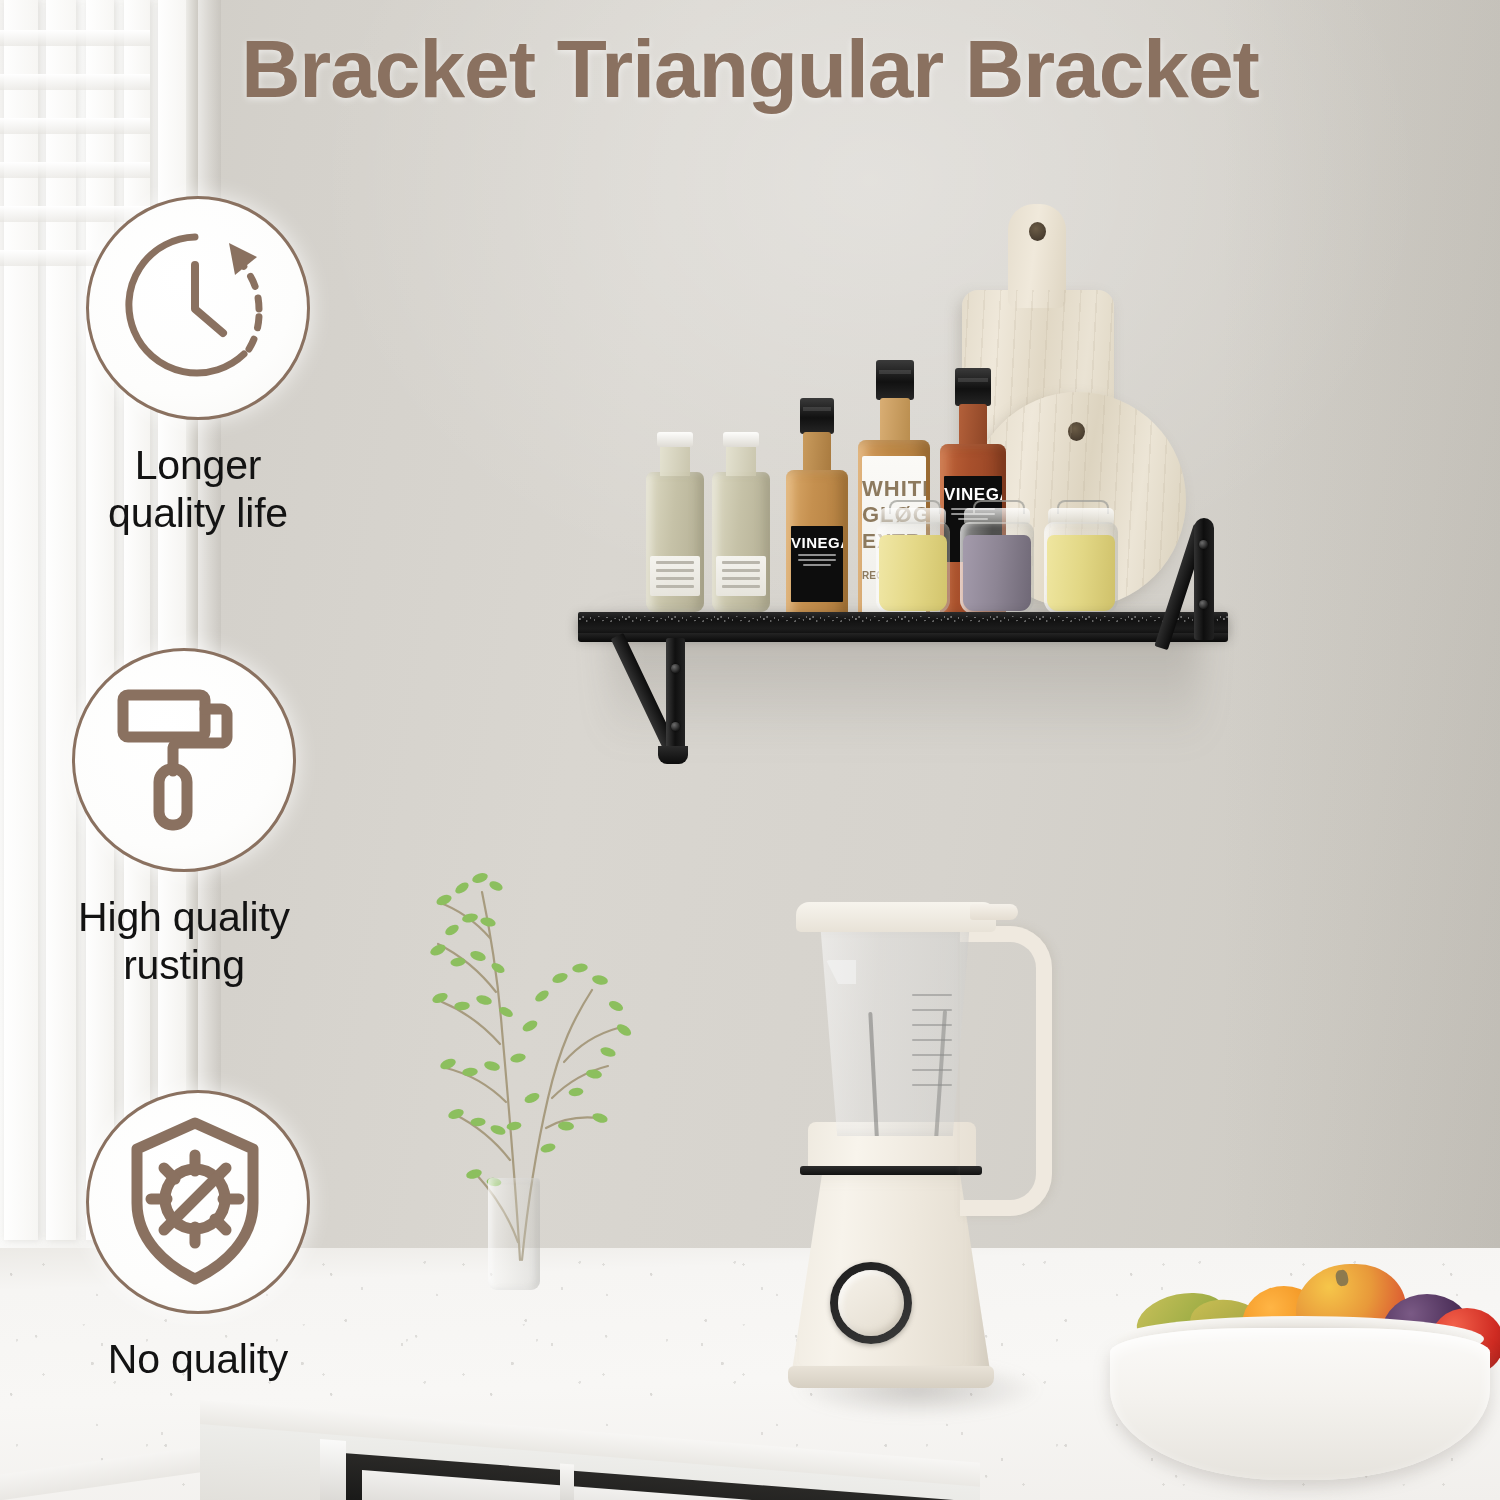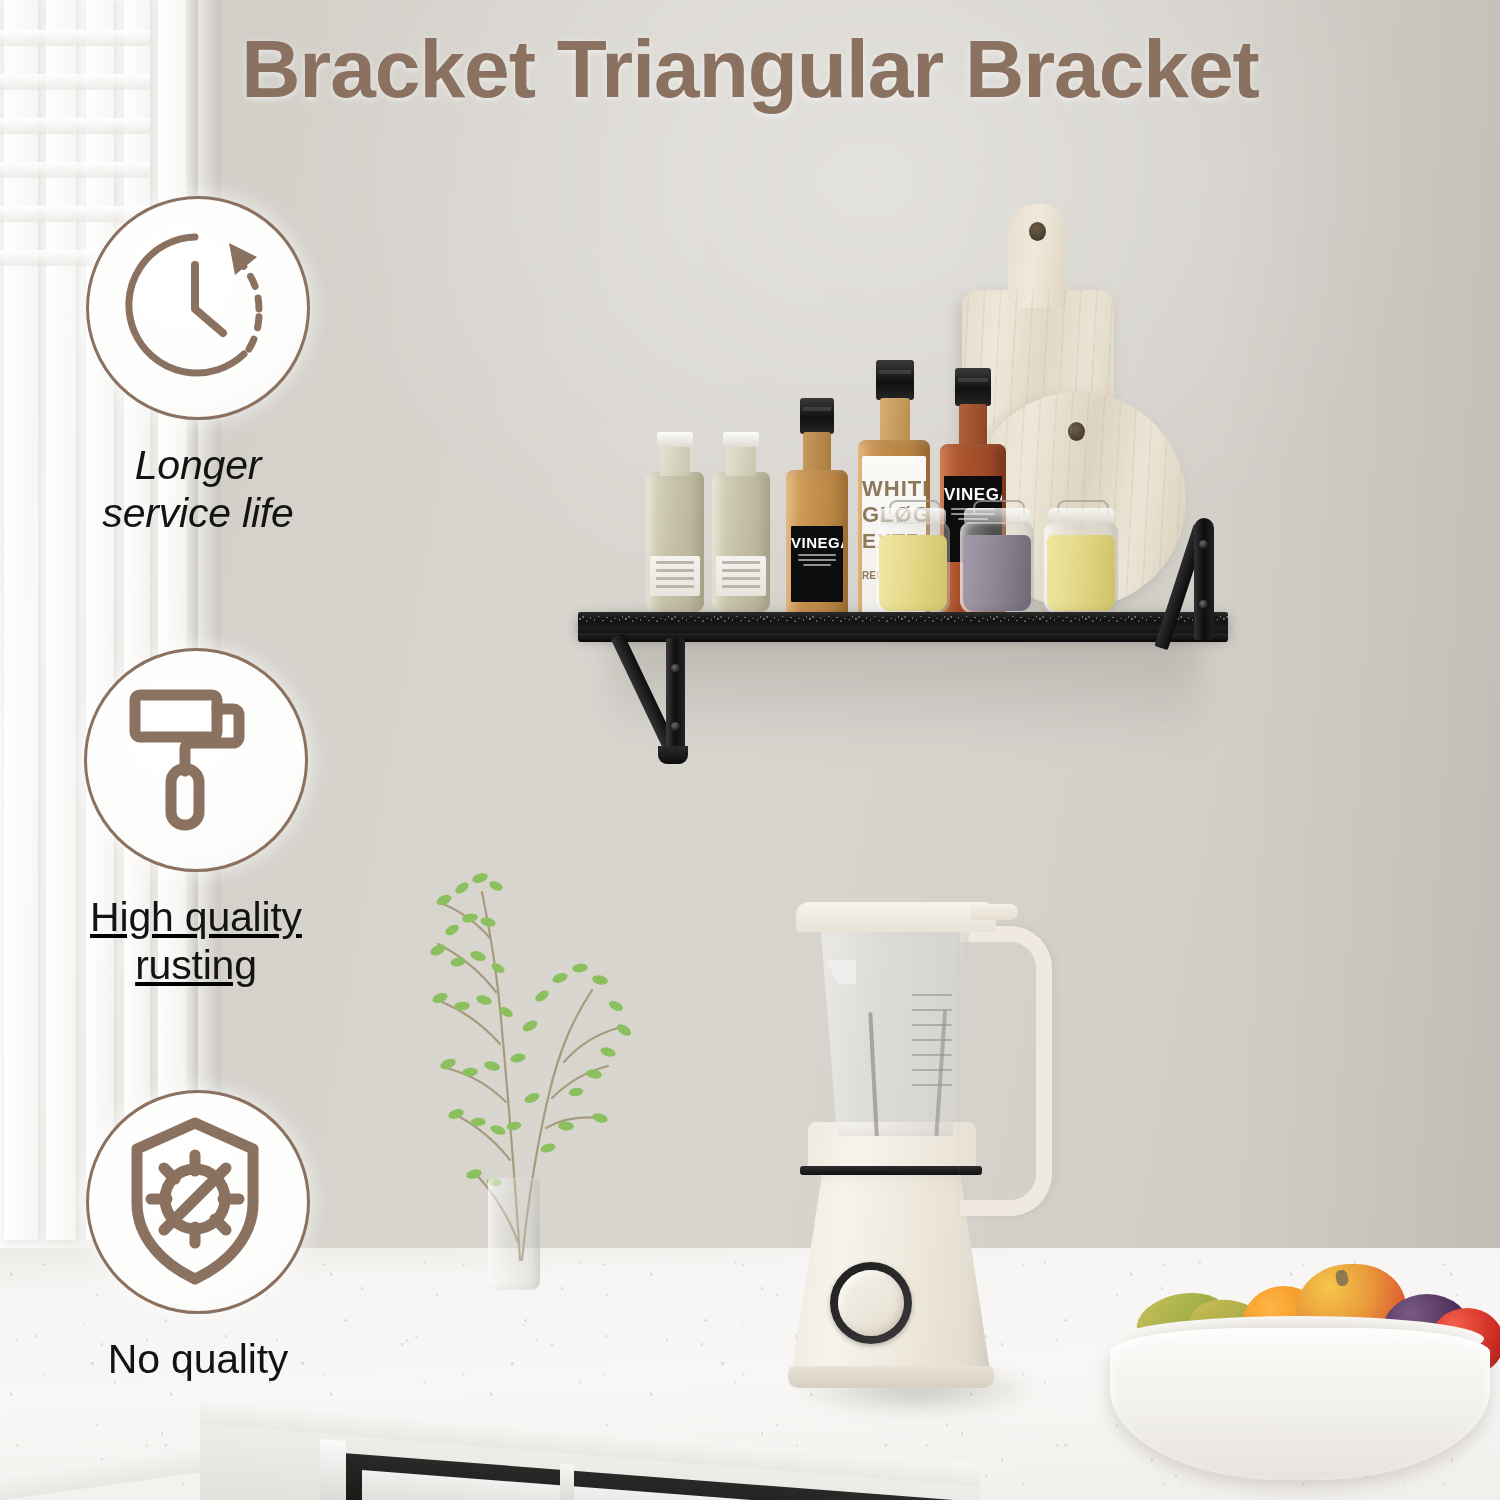--- a/index.html
+++ b/index.html
@@ -636,37 +636,37 @@
     <div class="fruit" style="left:96px;top:80px;width:76px;height:64px;background:radial-gradient(circle at 32% 26%,#f5a03a,#e2432c 58%,#ab2018);"></div>
     <div class="fruit" style="left:160px;top:86px;width:80px;height:70px;background:radial-gradient(circle at 32% 26%,#b6e04e,#6fb22f 62%,#4d8a22);"></div>
     <div class="fruit" style="left:236px;top:90px;width:72px;height:62px;background:radial-gradient(circle at 32% 26%,#f4e852,#ddd127 62%,#b5a81c);"></div>
     <div class="fruit" style="left:296px;top:96px;width:66px;height:56px;background:radial-gradient(circle at 32% 26%,#6d4f7c,#3f2750 62%,#281738);"></div>
     <div class="bowl-rim"></div>
     <div class="bowl-body"></div>
   </div>
 
   <div class="title">Bracket Triangular Bracket</div>
 
-  <div class="feature" style="left:58px;top:196px;font-style:italic;">
+  <div class="feature" style="left:58px;top:196px;">
     <div class="circle">
       <svg width="212" height="212" viewBox="0 0 212 212">
         <path d="M106 38 A68 68 0 1 0 155 155" fill="none" stroke="#8a7160" stroke-width="7" stroke-linecap="round"></path>
         <path d="M160 150 A68 68 0 0 0 170 112" fill="none" stroke="#8a7160" stroke-width="7" stroke-linecap="round" stroke-dasharray="11 12"></path>
         <path d="M170 110 A68 68 0 0 0 150 62" fill="none" stroke="#8a7160" stroke-width="7" stroke-linecap="round" stroke-dasharray="11 12"></path>
         <polygon points="140,44 168,58 146,76" fill="#8a7160"></polygon>
         <path d="M106 66 L106 110 L134 134" fill="none" stroke="#8a7160" stroke-width="8" stroke-linecap="round" stroke-linejoin="round"></path>
       </svg>
     </div>
     <div class="flabel">
       <div>Longer</div>
-      <div>service life</div>
-    </div>
-  </div>
-
-  <div class="feature" style="left:56px;top:648px;text-decoration:underline;">
+      <div>quality life</div>
+    </div>
+  </div>
+
+  <div class="feature" style="left:44px;top:648px;">
     <div class="circle">
       <svg width="212" height="212" viewBox="0 0 212 212">
         <rect x="48" y="44" width="82" height="42" rx="5" fill="none" stroke="#8a7160" stroke-width="11"></rect>
         <path d="M130 58 H146 A6 6 0 0 1 152 64 V86 A6 6 0 0 1 146 92 H104 A6 6 0 0 0 98 98 V120" fill="none" stroke="#8a7160" stroke-width="11" stroke-linecap="round" stroke-linejoin="round"></path>
         <rect x="84" y="118" width="28" height="56" rx="13" fill="none" stroke="#8a7160" stroke-width="11"></rect>
       </svg>
     </div>
     <div class="flabel">
       <div>High quality</div>
       <div>rusting</div>

